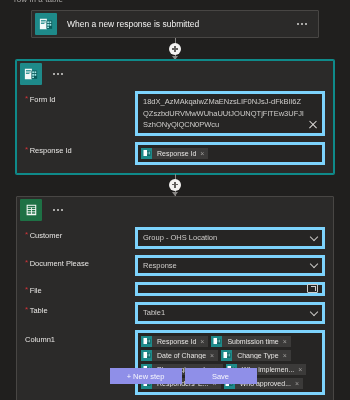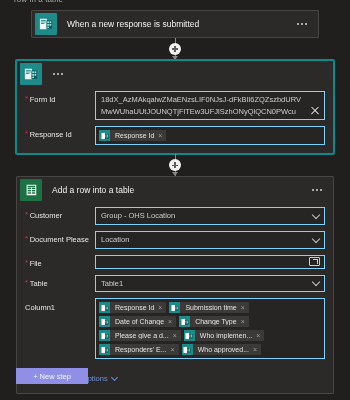--- a/index.html
+++ b/index.html
@@ -103,25 +103,26 @@
     color: #d13438;
     margin-right: 1.5px;
     font-size: 8px;
     line-height: 1;
   }
   .f-ctrl {
     flex: 1 1 auto;
     min-width: 0;
     position: relative;
     background: #262524;
-    border: 1px solid #7dd3fc;
+    border: 3px solid #7dd3fc;
     min-height: 14px;
     display: flex;
     align-items: center;
     padding: 2px 18px 2px 5px;
+    margin-left: 40px;
   }
   .f-ctrl .val {
     font-size: 7.5px;
     color: #cfcdcb;
     line-height: 1.55;
     word-break: break-all;
     white-space: pre-wrap;
   }
   .chev {
     position: absolute;
@@ -254,20 +255,21 @@
   }
   .plus-btn:before { width: 6px; height: 1.2px; }
   .plus-btn:after  { width: 1.2px; height: 6px; }
 
   
   .footer {
     position: absolute;
     left: 16px; right: 0;
     bottom: 16px;
     display: flex;
+    justify-content: center;
     gap: 3px;
   }
   .btn {
     width: 72px; height: 16px;
     background: #8f8fe8;
     color: #f7f7fd;
     font-size: 7.5px;
     display: flex; align-items: center; justify-content: center;
     border: none;
     font-family: "Liberation Sans", sans-serif;
@@ -388,21 +390,20 @@
             <rect x="3" y="2" width="11" height="12" fill="#ffffff" opacity="0.95"></rect>
             <rect x="4.2" y="3.2" width="8.6" height="1.6" fill="#1e7145"></rect>
             <rect x="4.2" y="5.4" width="3.8" height="1.6" fill="#1e7145"></rect>
             <rect x="9" y="5.4" width="3.8" height="1.6" fill="#1e7145"></rect>
             <rect x="4.2" y="8" width="3.8" height="1.6" fill="#1e7145"></rect>
             <rect x="9" y="8" width="3.8" height="1.6" fill="#1e7145"></rect>
             <rect x="4.2" y="10.6" width="3.8" height="1.6" fill="#1e7145"></rect>
             <rect x="9" y="10.6" width="3.8" height="1.6" fill="#1e7145"></rect>
           </svg>
         </span>
-        <span class="card-title">Add a row into a table</span>
         <span class="ellipsis-btn">
           <i></i>
             <i></i>
             <i></i>
         </span>
       </div>
 
       <div class="card-body">
 
         
@@ -417,21 +418,21 @@
           </div>
         </div>
 
         
         <div class="field">
           <span class="f-label">
             <span class="req">*</span>
             <span>Document Please</span>
           </span>
           <div class="f-ctrl">
-            <span class="val">Location</span>
+            <span class="val">Response</span>
             <span class="chev"></span>
           </div>
         </div>
 
         
         <div class="field">
           <span class="f-label">
             <span class="req">*</span>
             <span>File</span>
           </span>
@@ -578,15 +579,16 @@
           <span class="chev-sm"></span>
         </div>
 
       </div>
     </div>
 
   </div>
 
   <div class="footer">
     <button class="btn">+ New step</button>
+    <button class="btn">Save</button>
   </div>
 
 </div>
 
 </body></html>

